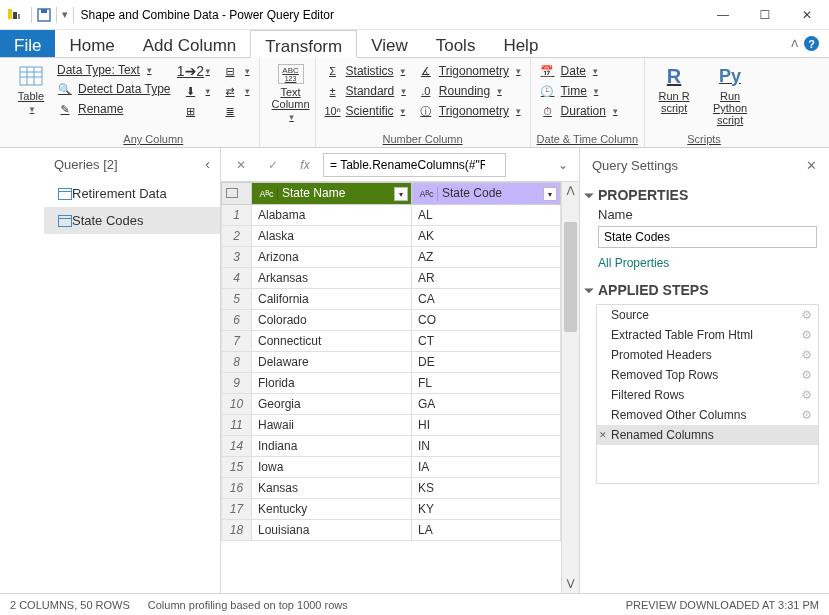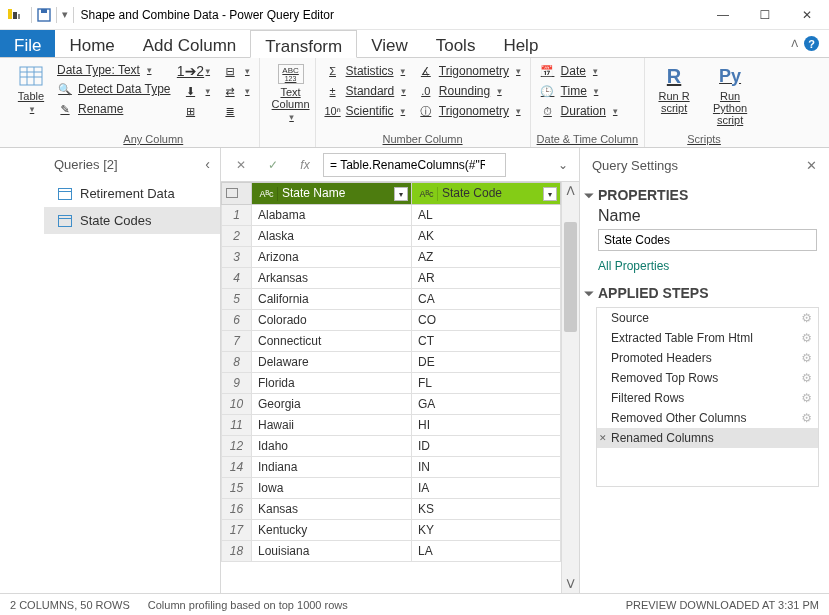--- a/index.html
+++ b/index.html
@@ -22,50 +22,50 @@
 .bigbtn { display:flex; flex-direction:column; align-items:center; justify-content:flex-start; padding:2px 4px; font-size:11px; text-align:center; width:50px; gap:2px;}
 .bigbtn .ico { width:28px; height:24px; display:flex; align-items:center; justify-content:center;}
 .stack { display:flex; flex-direction:column; gap:2px; font-size:12px;}
 .li { display:flex; align-items:center; gap:5px; padding:1px 3px; white-space:nowrap;}
 .li .ico { width:16px; height:16px; display:flex; align-items:center; justify-content:center; font-size:11px;}
 .dd { font-size:9px; color:#666; margin-left:2px;}
 .main { flex:1; display:flex; min-height:0;margin-left:44px;}
 .queries { width:177px; border-right:1px solid #d8d8d8; display:flex; flex-direction:column; background:#fff;}
 .panel-hdr { display:flex; align-items:center; padding:8px 10px; font-size:13px; color:#555; }
 .panel-hdr .chev { margin-left:auto; color:#666; font-size:14px;}
-.qitem { display:flex; align-items:center; gap:8px; padding:6px 10px 6px 14px; font-size:13px;}
+.qitem { display:flex; align-items:center; gap:0; padding:6px 10px 6px 14px; font-size:13px;}
 .qitem.sel { background:#e6e6e6;}
 .qitem .ticon { width:14px; height:12px; border:1px solid #3f8ec9; position:relative;}
 .qitem .ticon::before { content:""; position:absolute; top:2px; left:0; right:0; height:1px; background:#3f8ec9;}
 .center { flex:1; display:flex; flex-direction:column; min-width:0;}
 .formula { height:34px; border-bottom:1px solid #d8d8d8; display:flex; align-items:center; padding:0 6px; gap:4px;}
 .fx-btn { width:28px; height:22px; display:flex; align-items:center; justify-content:center; color:#888; font-style:italic;}
 .fx-input { flex:1; border:1px solid #c8c8c8; height:24px; padding:2px 20px 2px 6px; font-size:12px; background:#fff; position:relative;}
 .fx-wrap {flex:1; position:relative;}
 .fx-wrap .dd2 { position:absolute; right:5px; top:5px; color:#666;}
 .grid-wrap { flex:1; display:flex; min-height:0;}
 .grid { flex:1; overflow:hidden; border-right:0; position:relative;}
 table { border-collapse:collapse; width:100%; table-layout:fixed;}
-th { background:#84cc16; font-weight:normal; font-size:12px; border:1px solid #cfcfcf; padding:3px 4px; text-align:left; position:relative;}
+th { background:#c4b5fd; font-weight:normal; font-size:12px; border:1px solid #cfcfcf; padding:3px 4px; text-align:left; position:relative;}
 th.corner { width:30px; background:#eaeaea;}
 th.sel { background:#4d7c0f; color:#fff;}
 th.sel .dd3 { background:#fff; color:#333;}
 .dd3 { position:absolute; right:3px; top:4px; width:14px; height:14px; border:1px solid #bbb; background:#fff; font-size:8px; display:flex; align-items:center; justify-content:center;}
 th.sel .colico, th .colico { display:inline-flex; width:22px; height:14px; align-items:center; justify-content:center; font-size:9px; border-right:1px solid rgba(0,0,0,0.15); margin-right:4px;}
 td { border:1px solid #e0e0e0; padding:2px 6px; font-size:12px; height:21px;}
 td.rownum { background:#f1f1f1; text-align:center; color:#6b6b6b; font-style:italic;}
 .vscroll { width:18px; background:#f1f1f1; border-left:1px solid #dcdcdc; position:relative;}
 .vscroll .up,.vscroll .down { height:18px; display:flex; align-items:center;justify-content:center; color:#666;}
 .vscroll .thumb { position:absolute; left:2px; right:2px; top:40px; height:110px; background:#c9c9c9; border-radius:2px;}
 .settings { width:250px; border-left:1px solid #d8d8d8; display:flex; flex-direction:column; padding:2px 0;}
 .settings .shdr { display:flex; align-items:center; padding:8px 12px; font-size:13px; color:#555;}
 .settings .shdr .x { margin-left:auto; color:#777;}
 .subhdr { font-size:14px; font-weight:bold; color:#444; padding:6px 12px 4px 18px; position:relative;}
 .subhdr::before { content:"◢"; position:absolute; left:6px; font-size:8px; top:8px; transform:rotate(45deg); color:#666;}
-.field-lbl { font-size:16px; padding:0 12px 2px 18px;}
+.field-lbl { font-size:13px; padding:0 12px 2px 18px;}
 .field-in { margin:2px 12px 6px 18px;}
 .field-in input { width:100%; border:1px solid #c3c3c3; padding:3px 5px; font-size:12px;}
 .link { color:#0f7b6c; font-size:12px; padding:2px 12px 6px 18px;}
 .steps { border:1px solid #dcdcdc; margin:2px 10px 6px 16px; flex:1; overflow:auto; max-height:180px;}
 .step { display:flex; align-items:center; padding:3px 6px 3px 14px; font-size:12px; position:relative;}
 .step .gear { margin-left:auto; color:#bbb; font-size:12px;}
 .step.sel { background:#e3e3e3;}
 .step.sel::before { content:"✕"; position:absolute; left:2px; font-size:9px; color:#666;}
 .statusbar { height:22px; border-top:1px solid #d8d8d8; display:flex; align-items:center; font-size:11px; color:#555; padding:0 10px; gap:18px;}
 .statusbar .right { margin-left:auto;}
@@ -350,25 +350,20 @@
                 <td class="rownum">10</td>
                 <td>Georgia</td>
                 <td>GA</td>
               </tr>
               <tr>
                 <td class="rownum">11</td>
                 <td>Hawaii</td>
                 <td>HI</td>
               </tr>
               <tr>
-                <td class="rownum">12</td>
-                <td>Idaho</td>
-                <td>ID</td>
-              </tr>
-              <tr>
                 <td class="rownum">14</td>
                 <td>Indiana</td>
                 <td>IN</td>
               </tr>
               <tr>
                 <td class="rownum">15</td>
                 <td>Iowa</td>
                 <td>IA</td>
               </tr>
               <tr>

